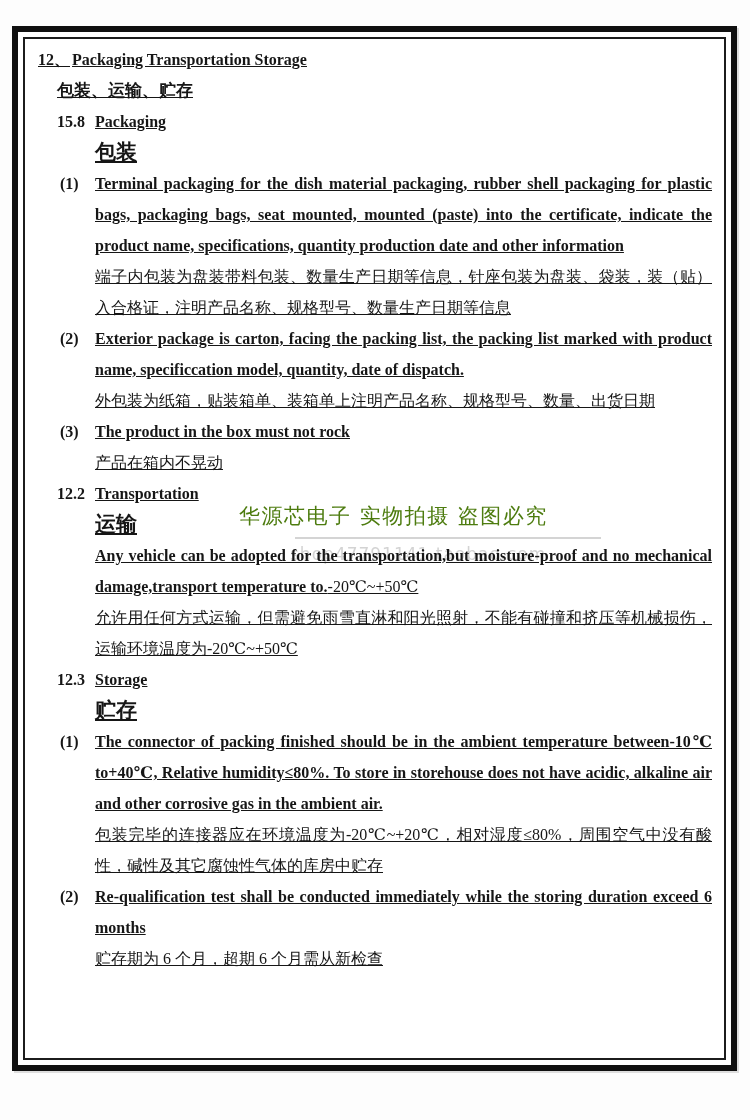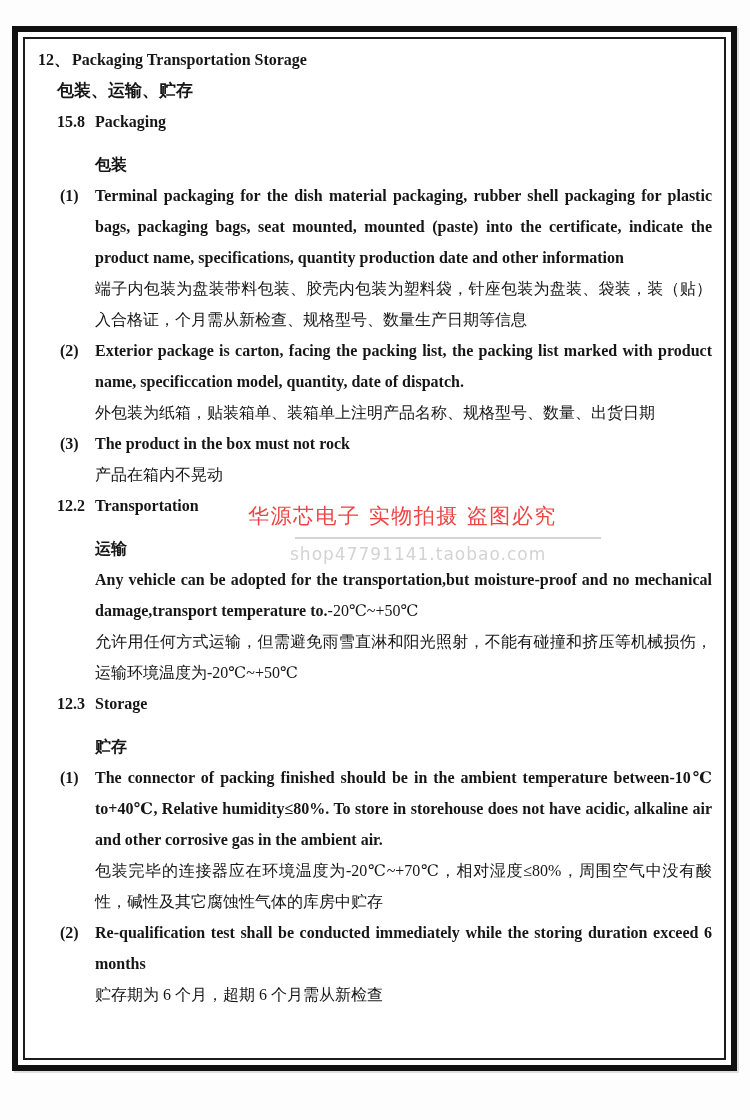--- a/index.html
+++ b/index.html
@@ -21,52 +21,53 @@
     box-shadow:2px 2px 0 rgba(0,0,0,0.12);
   }
   .frame-inner{
     position:absolute;inset:5px;
     border:2px solid #1c1c1c;
   }
 
   
   .watermark{position:absolute;inset:0;z-index:1;pointer-events:none;}
   .wm-line1{
-    position:absolute;left:248px;top:502px;
+    position:absolute;left:239px;top:502px;
     font-family:"DejaVu Sans","Liberation Sans",sans-serif;
     font-size:21px;letter-spacing:1.5px;
-    color:#ef4444;white-space:nowrap;
+    color:#4d7c0f;white-space:nowrap;
   }
   .wm-rule{
     position:absolute;left:295px;top:537px;width:306px;height:2px;
     background:#d4d4d4;
   }
   .wm-line2{
     position:absolute;left:290px;top:544px;
     font-family:"DejaVu Sans","Liberation Sans",sans-serif;
     font-size:17px;letter-spacing:1px;
     color:rgba(168,168,168,0.50);white-space:nowrap;
   }
 
   
   .content{
     position:absolute;left:27px;top:39px;width:695px;height:1013px;
     padding:5px 10px 0 11px;
     box-sizing:border-box;
     font-size:16px;line-height:31px;
     z-index:2;
+    text-decoration:underline;
   }
   .row{margin:0;}
   .heading{white-space:nowrap;}
   .heading .num{font-weight:bold;}
   .heading .ttl{font-weight:bold;margin-left:2px;}
   .h-zh{margin-left:19px;font-weight:bold;font-size:17px;}
   .sec-title{margin-left:19px;font-weight:bold;}
   .sec-title .sec-num{display:inline-block;min-width:38px;}
-  .sec-zh{margin-left:57px;font-weight:bold;font-size:16px;margin-top:12px;}
+  .sec-zh{margin-left:57px;font-weight:bold;font-size:21px;}
 
   .item{position:relative;padding-left:57px;}
   .item .item-label{
     position:absolute;left:22px;top:0;
     font-weight:bold;
   }
   p.en{
     margin:0;font-weight:bold;
     text-align:justify;
   }
@@ -101,21 +102,21 @@
     <div class="row h-zh">包装、运输、贮存</div>
 
     <div class="row sec-title">
       <span class="sec-num">15.8</span><span>Packaging</span>
     </div>
     <div class="row sec-zh">包装</div>
 
     <div class="item">
       <span class="item-label">(1)</span>
       <p class="en">Terminal packaging for the dish material packaging, rubber shell packaging for plastic bags, packaging bags, seat mounted, mounted (paste) into the certificate, indicate the product name, specifications, quantity production date and other information</p>
-      <p class="zh">端子内包装为盘装带料包装、胶壳内包装为塑料袋，针座包装为盘装、袋装，装（贴）入合格证，个月需从新检查、规格型号、数量生产日期等信息</p>
+      <p class="zh">端子内包装为盘装带料包装、数量生产日期等信息，针座包装为盘装、袋装，装（贴）入合格证，注明产品名称、规格型号、数量生产日期等信息</p>
     </div>
 
     <div class="item">
       <span class="item-label">(2)</span>
       <p class="en">Exterior package is carton, facing the packing list, the packing list marked with product name, specificcation model, quantity, date of dispatch.</p>
       <p class="zh">外包装为纸箱，贴装箱单、装箱单上注明产品名称、规格型号、数量、出货日期</p>
     </div>
 
     <div class="item">
       <span class="item-label">(3)</span>
@@ -134,21 +135,21 @@
     </div>
 
     <div class="row sec-title">
       <span class="sec-num">12.3</span><span>Storage</span>
     </div>
     <div class="row sec-zh">贮存</div>
 
     <div class="item">
       <span class="item-label">(1)</span>
       <p class="en">The connector of packing finished should be in the ambient temperature between-10℃ to+40℃, Relative humidity≤80%. To store in storehouse does not have acidic, alkaline air and other corrosive gas in the ambient air.</p>
-      <p class="zh">包装完毕的连接器应在环境温度为-20℃~+70℃，相对湿度≤80%，周围空气中没有酸性，碱性及其它腐蚀性气体的库房中贮存</p>
+      <p class="zh">包装完毕的连接器应在环境温度为-20℃~+20℃，相对湿度≤80%，周围空气中没有酸性，碱性及其它腐蚀性气体的库房中贮存</p>
     </div>
 
     <div class="item">
       <span class="item-label">(2)</span>
       <p class="en">Re-qualification test shall be conducted immediately while the storing duration exceed 6 months</p>
       <p class="zh">贮存期为 6 个月，超期 6 个月需从新检查</p>
     </div>
 
   </div>
 </div>

